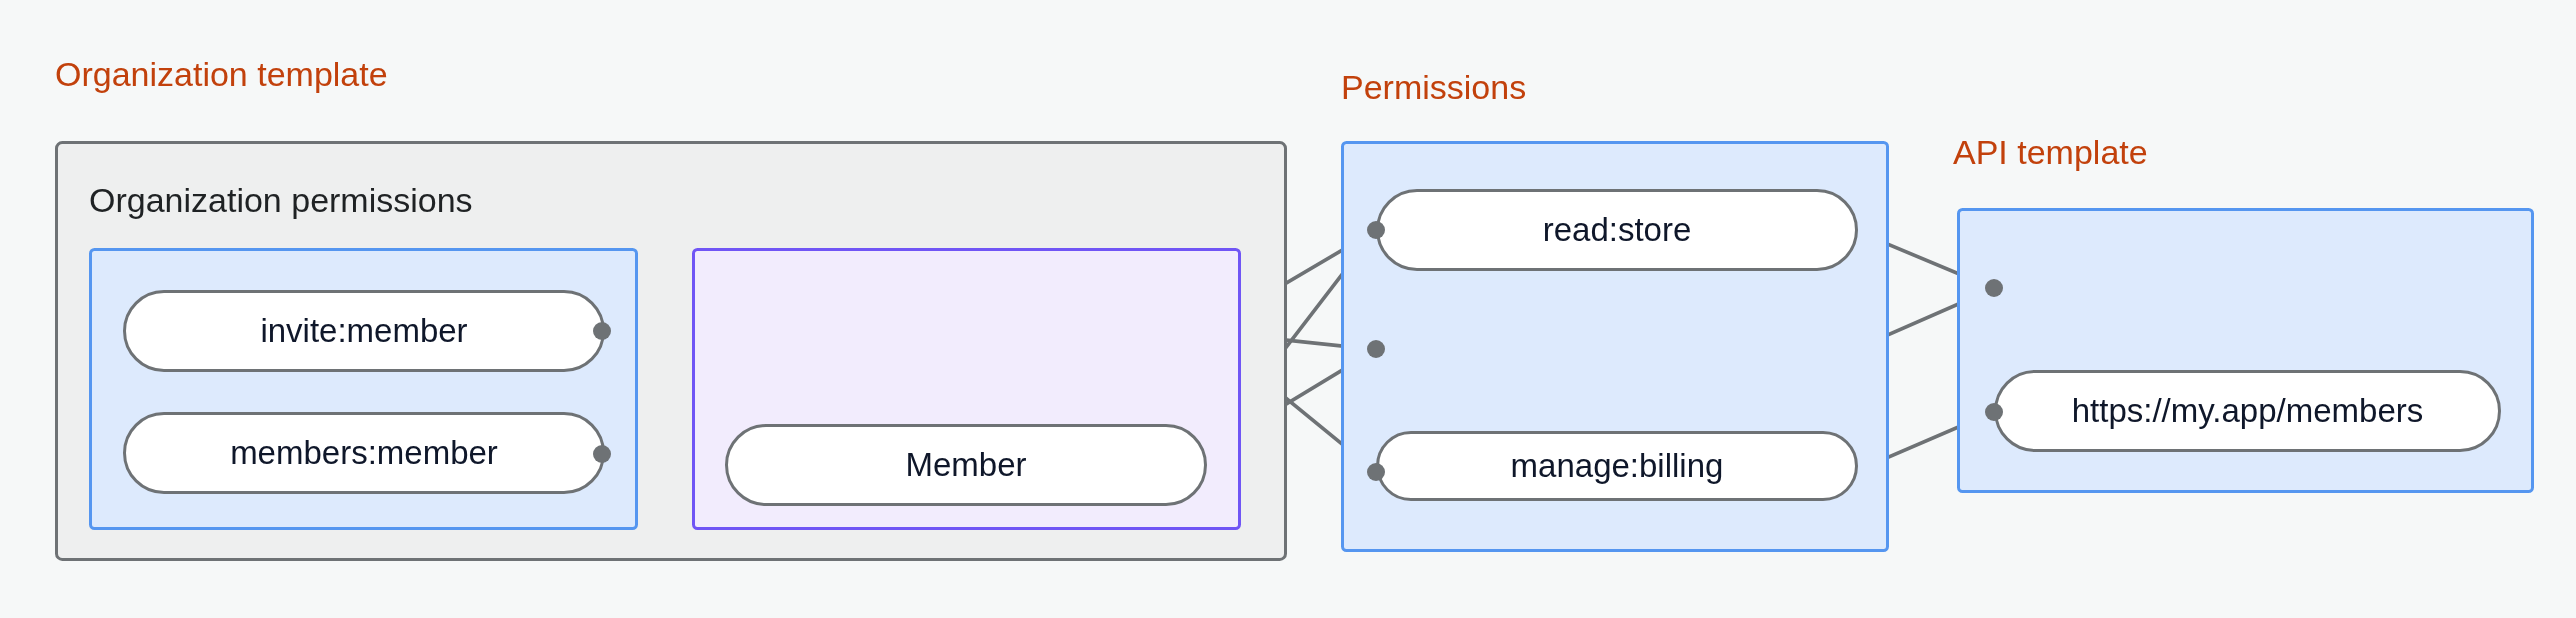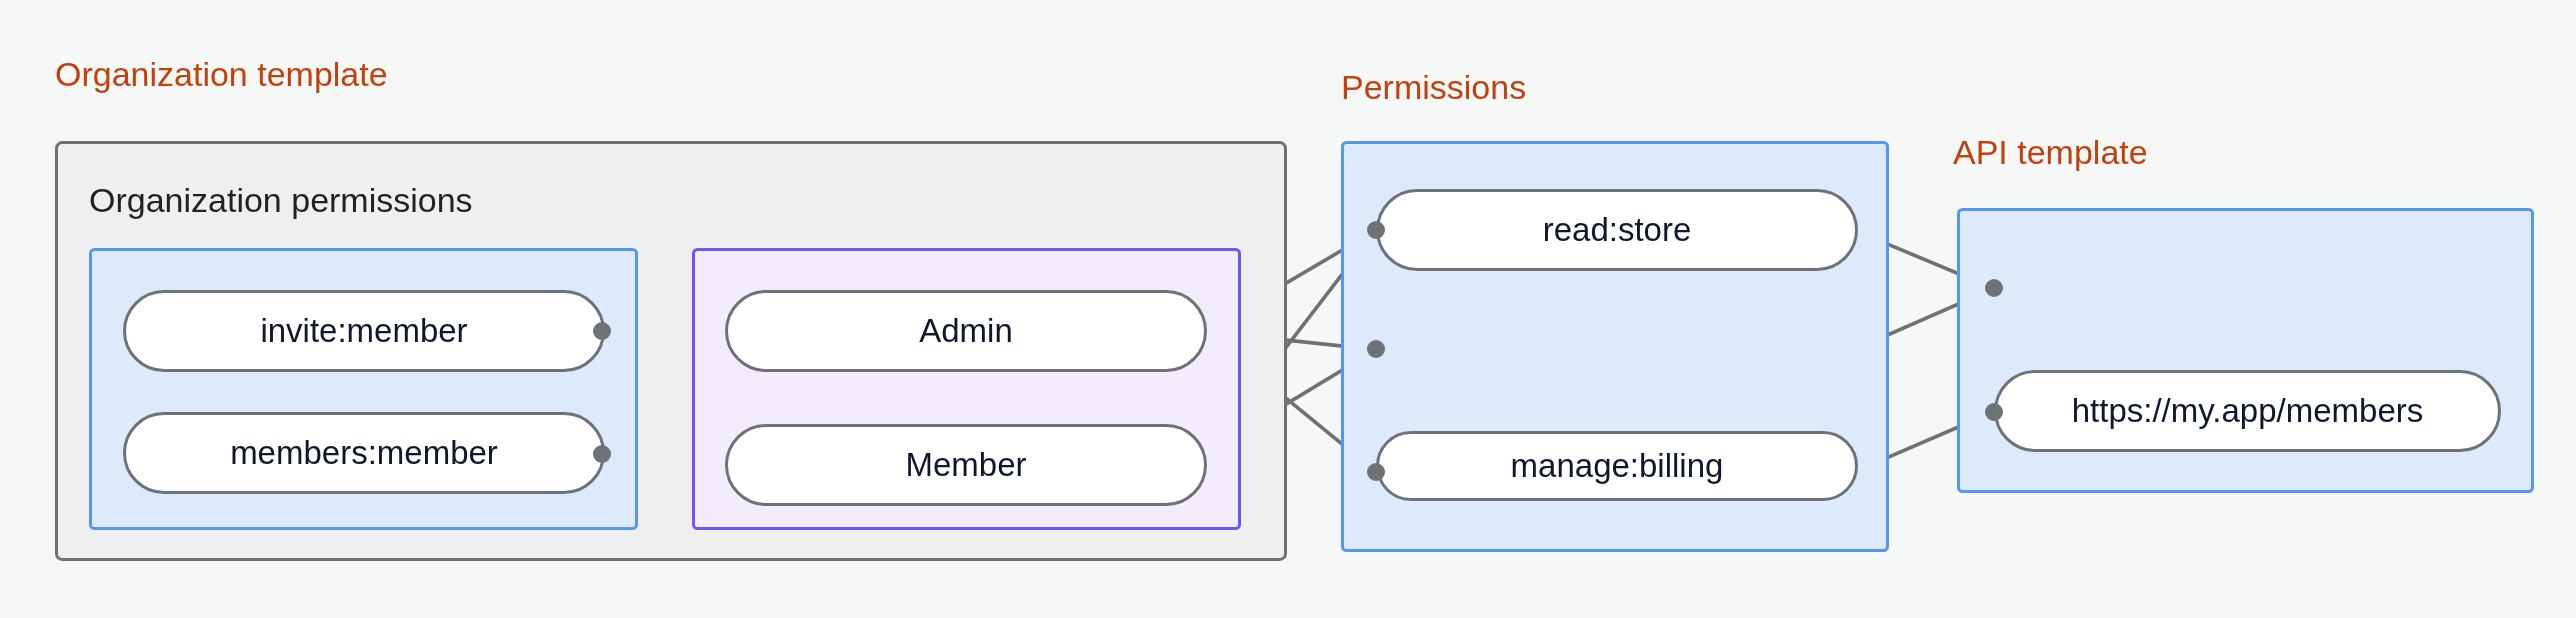--- a/index.html
+++ b/index.html
@@ -149,21 +149,20 @@
 
   <div class="pill" style="left:123px; top:290px; width:482px; height:82px;">invite:member</div>
 
   <div class="pill" style="left:123px; top:412px; width:482px; height:82px;">members:member</div>
 
   <div class="dot" style="left:602px; top:331px;"></div>
   <div class="dot" style="left:602px; top:454px;"></div>
 
   <div class="container purple" style="left:692px; top:248px; width:549px; height:282px;"></div>
 
-  <div class="pill" style="left:725px; top:290px; width:482px; height:82px;">Admin</div>
 
   <div class="pill" style="left:725px; top:424px; width:482px; height:82px;">Member</div>
 
   <div class="container blue" style="left:1341px; top:141px; width:548px; height:411px;"></div>
 
   <div class="pill" style="left:1376px; top:189px; width:482px; height:82px;">read:store</div>
 
 
   <div class="pill" style="left:1376px; top:431px; width:482px; height:70px;">manage:billing</div>
 

